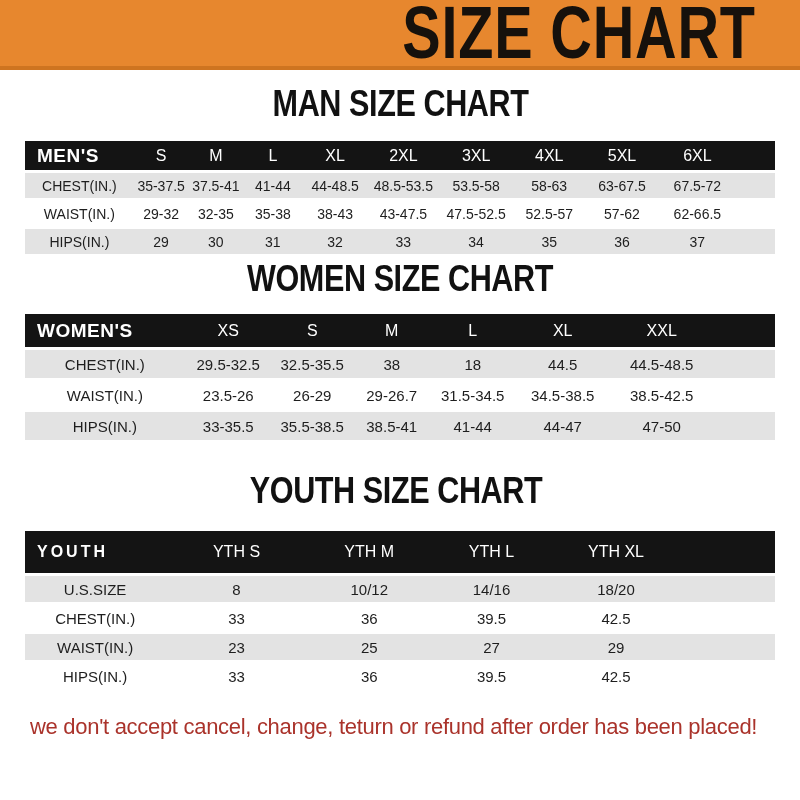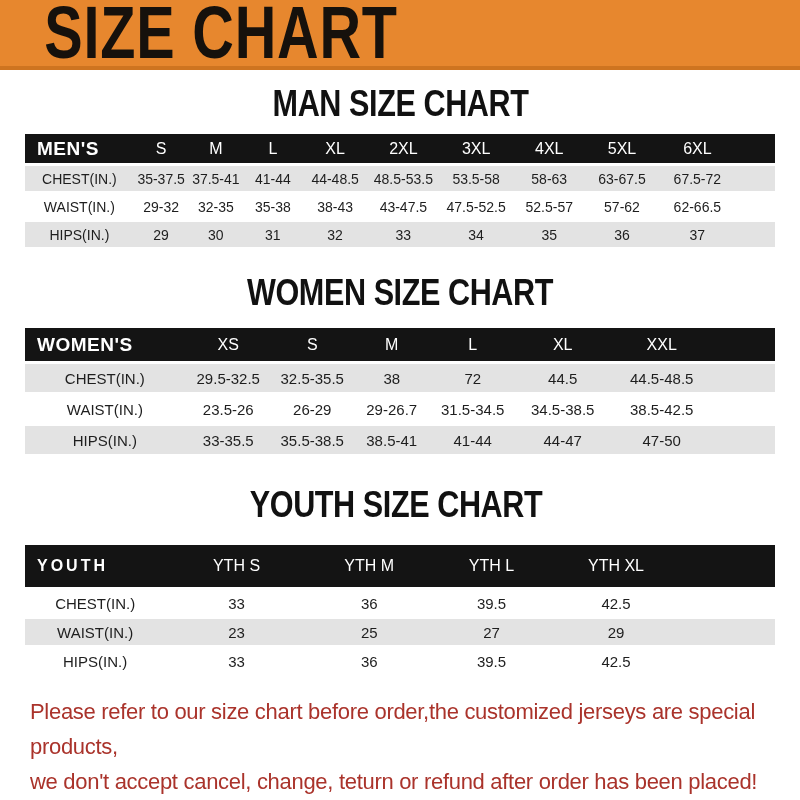--- a/index.html
+++ b/index.html
@@ -9,37 +9,37 @@
     background: #ffffff;
     font-family: "Liberation Sans", sans-serif;
     overflow: hidden;
   }
 
   
   .banner {
     height: 70px;
     background: #E7872E;
     border-bottom: 4px solid #CE7420;
-    display: flex; align-items: center; justify-content: flex-start;
+    display: flex; align-items: center; justify-content: flex-end; padding-left: 48px;
   }
   .banner-title {
     font-size: 72px; font-weight: bold; color: #16110c;
     line-height: 1; letter-spacing: 1px;
     transform: scaleX(0.80) scaleY(1.02);
     white-space: nowrap;
   }
 
   
   .section-heading { text-align: center; font-weight: bold; color: #111; margin: 0; }
   .section-heading span {
     display: inline-block; font-size: 36px; letter-spacing: -0.5px;
     transform: scaleX(0.85); white-space: nowrap;
   }
-  .h-man   { margin: 13px 0 6px 0; }
-  .h-women { margin: 22px 0 11px 0; }
+  .h-man   { margin: 13px 0 13px 0; }
+  .h-women { margin: 1px 0 11px 0; }
   .h-youth { margin: 27px 8px 16px 0; }
 
   
   .size-table {
     width: 750px; margin: 0 auto;
     border-collapse: separate; border-spacing: 0 3px;
     table-layout: fixed;
   }
   .bar-row th {
     background: #141414; color: #ffffff;
@@ -176,21 +176,21 @@
       <th>XXL</th>
       <th></th>
     </tr>
   </thead>
   <tbody>
     <tr class="row-gray">
       <td class="row-label">CHEST(IN.)</td>
       <td>29.5-32.5</td>
       <td>32.5-35.5</td>
       <td>38</td>
-      <td>72</td>
+      <td>18</td>
       <td>44.5</td>
       <td>44.5-48.5</td>
       <td></td>
     </tr>
     <tr class="row-white">
       <td class="row-label">WAIST(IN.)</td>
       <td>23.5-26</td>
       <td>26-29</td>
       <td>29-26.7</td>
       <td>31.5-34.5</td>
@@ -226,20 +226,28 @@
     <tr class="bar-row">
       <th class="bar-label">YOUTH</th>
       <th>YTH S</th>
       <th>YTH M</th>
       <th>YTH L</th>
       <th>YTH XL</th>
       <th></th>
     </tr>
   </thead>
   <tbody>
+    <tr class="row-gray">
+      <td class="row-label">U.S.SIZE</td>
+      <td>8</td>
+      <td>10/12</td>
+      <td>14/16</td>
+      <td>18/20</td>
+      <td></td>
+    </tr>
     <tr class="row-white">
       <td class="row-label">CHEST(IN.)</td>
       <td>33</td>
       <td>36</td>
       <td>39.5</td>
       <td>42.5</td>
       <td></td>
     </tr>
     <tr class="row-gray">
       <td class="row-label">WAIST(IN.)</td>
@@ -254,15 +262,14 @@
       <td>33</td>
       <td>36</td>
       <td>39.5</td>
       <td>42.5</td>
       <td></td>
     </tr>
   </tbody>
 </table>
 
 <div class="disclaimer">
-  <div>Please refer to our size chart before order,the customized jerseys are special products,</div>
   <div>we don't accept cancel, change, teturn or refund after order has been placed!</div>
 </div>
 
 </body></html>

